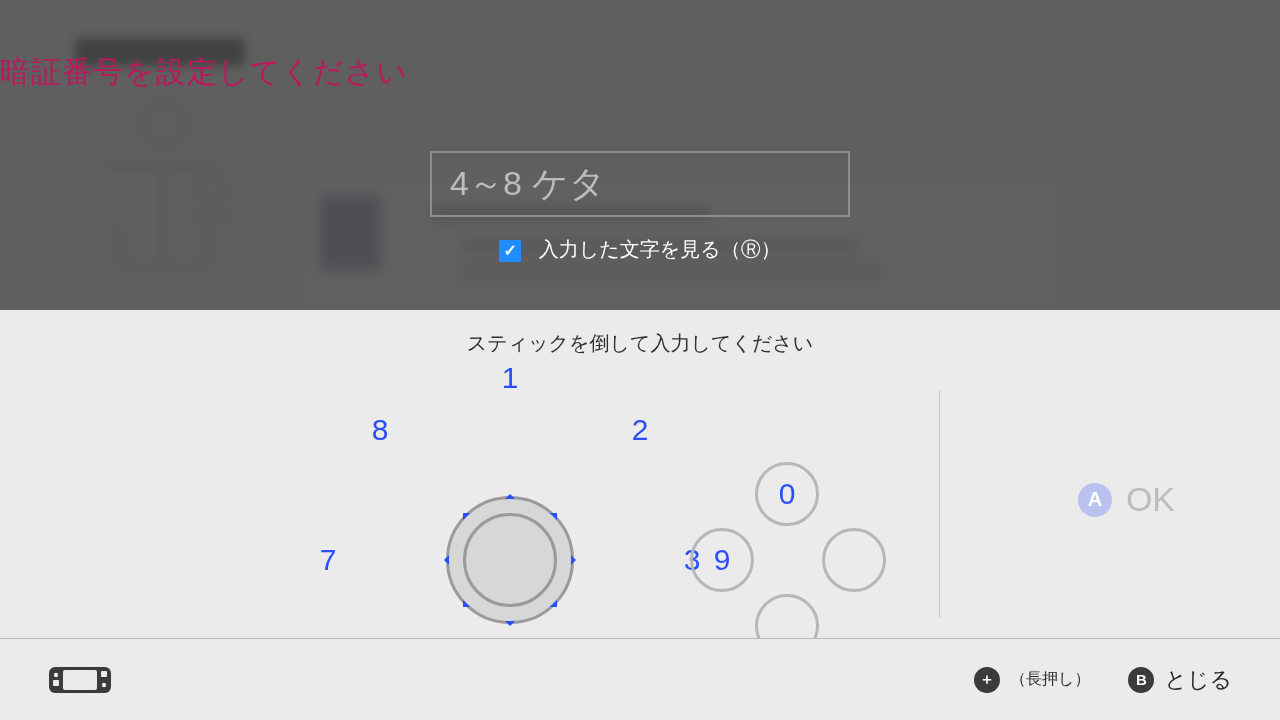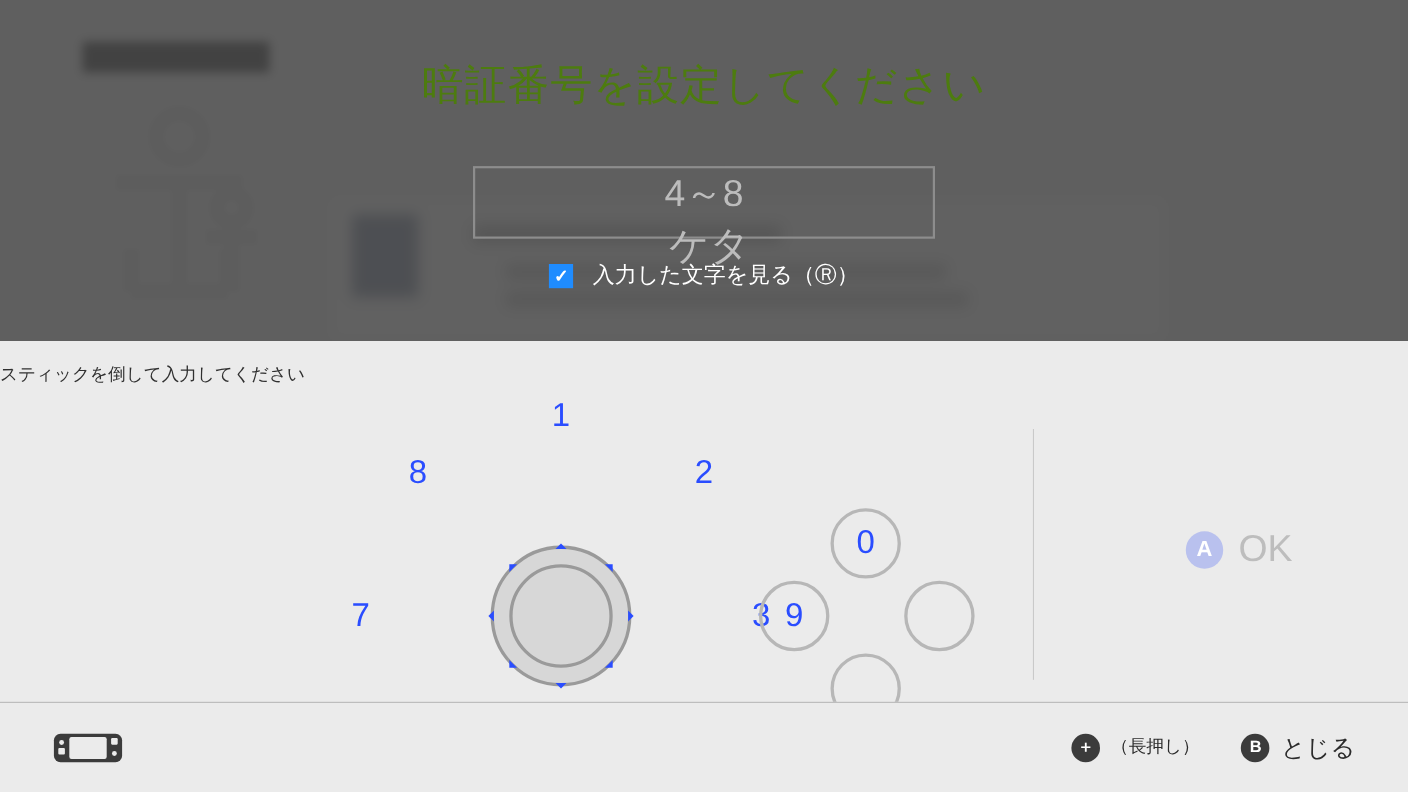--- a/index.html
+++ b/index.html
@@ -28,48 +28,48 @@
   .backdrop .faux-line2 { position:absolute; left:460px; top:240px; width:400px; height:14px; background:#444; border-radius:3px; filter: blur(6px); opacity:.3;}
   .backdrop .faux-line3 { position:absolute; left:460px; top:265px; width:420px; height:14px; background:#444; border-radius:3px; filter: blur(6px); opacity:.3;}
 
   
   .top-panel {
     position:absolute; left:0; top:0; width:100%; height:310px;
     background: rgba(70,70,70,0.85);
     z-index:2;
   }
   .title {
-    position:absolute; top:52px; left:0; width:100%; text-align:center;
-    color:#4d7c0f; font-size:38px; letter-spacing:1px; font-weight:400;
+    position:absolute; top:52px; left:0; width:100%; text-align:left;
+    color:#be185d; font-size:30px; letter-spacing:1px; font-weight:400;
   }
   .pin-input {
     position:absolute; left:430px; top:151px; width:420px; height:66px;
     border:2px solid #8d8d8d; background:transparent;
     display:flex; align-items:center; padding:0 18px;
-    color:#bcbcbc; font-size:32px;flex-direction:column;
+    color:#bcbcbc; font-size:32px;
   }
   .pin-input .placeholder-main { font-size:34px; letter-spacing:0; }
   .pin-input .placeholder-suffix { font-size:36px; margin-left:10px; }
   .show-row {
     position:absolute; left:0; top:236px; width:100%; text-align:center;
     color:#fff; font-size:20px;
   }
   .checkbox {
     display:inline-flex; align-items:center; justify-content:center;
     width:22px; height:22px; background:#1f8cff; color:#fff;
     vertical-align:middle; margin-right:12px; font-size:16px; font-weight:bold;
   }
 
   
   .lower {
     position:absolute; left:0; top:310px; width:100%; height:328px;
     z-index:2; background:#ebebeb;
   }
   .instruction {
-    color:#303030; font-size:16px; margin-top:20px;
+    text-align:center; color:#303030; font-size:20px; margin-top:20px;
   }
   .pad-area {
     position:absolute; top:60px; left:0; width:100%; height:270px;
   }
 
   
   .stick-wrap { position:absolute; left:380px; top:60px; width:260px; height:260px; }
   .stick-ring {
     position:absolute; left:50%; top:50%; width:128px; height:128px; margin:-64px 0 0 -64px;
     border-radius:50%; border:3px solid #9a9a9a; background:#d7d7d7;

